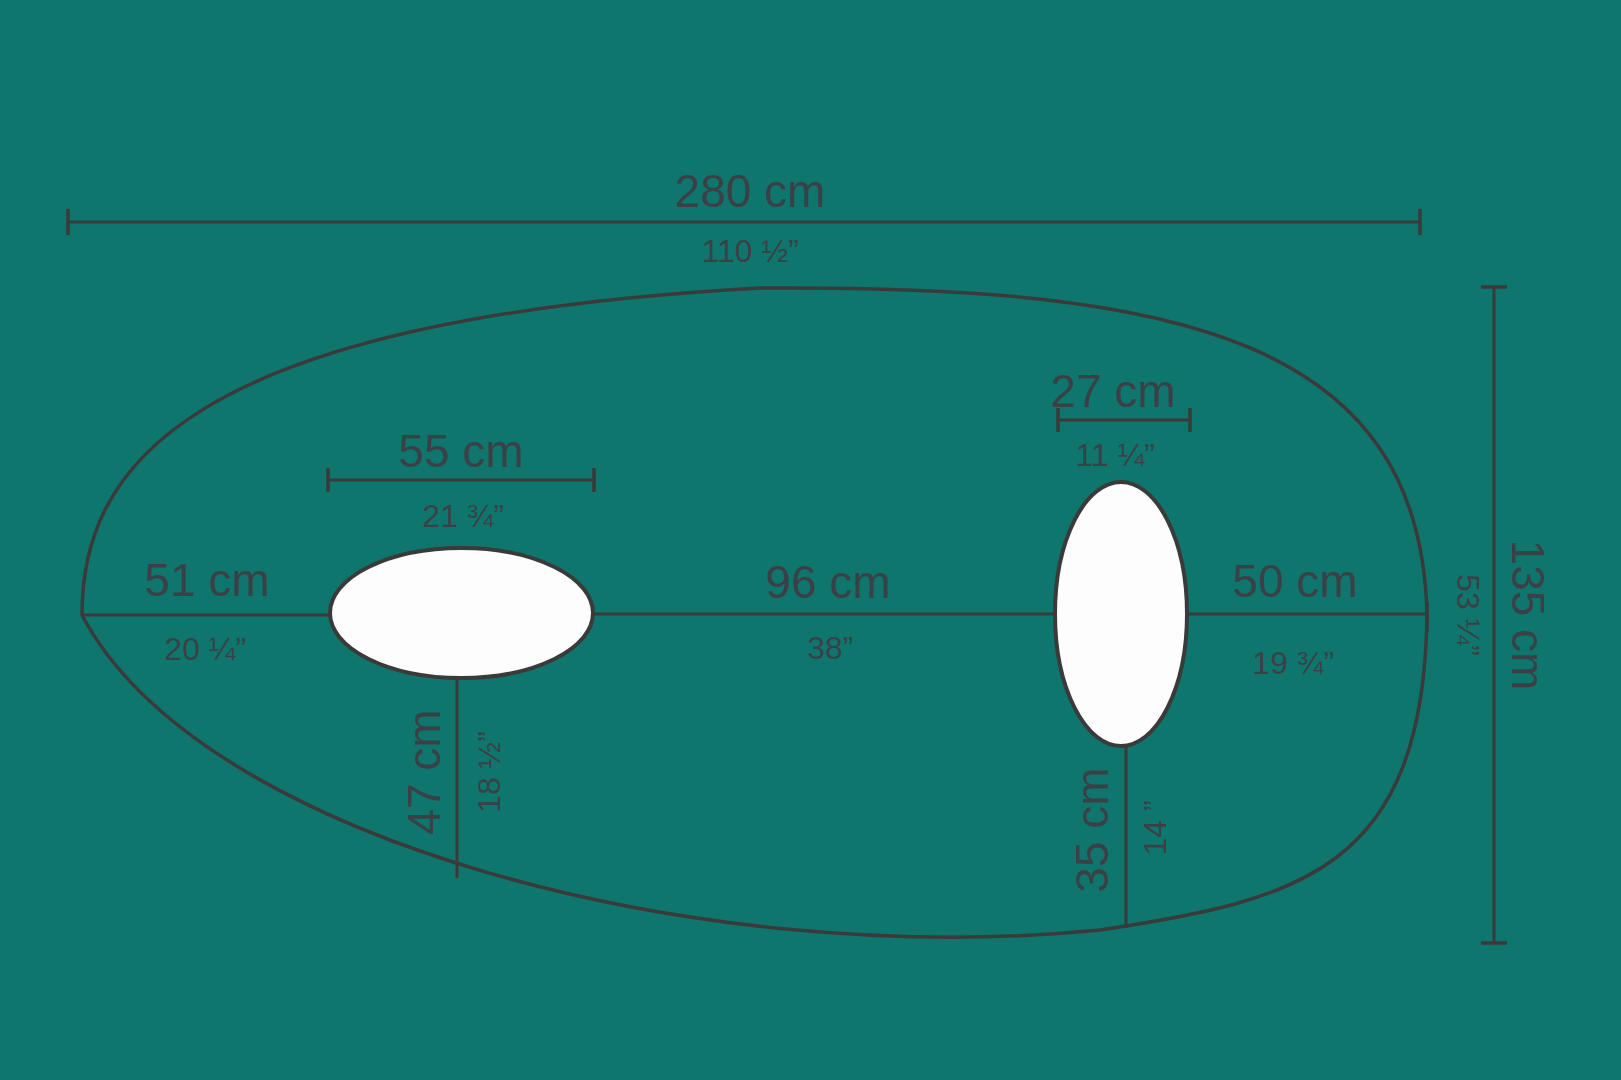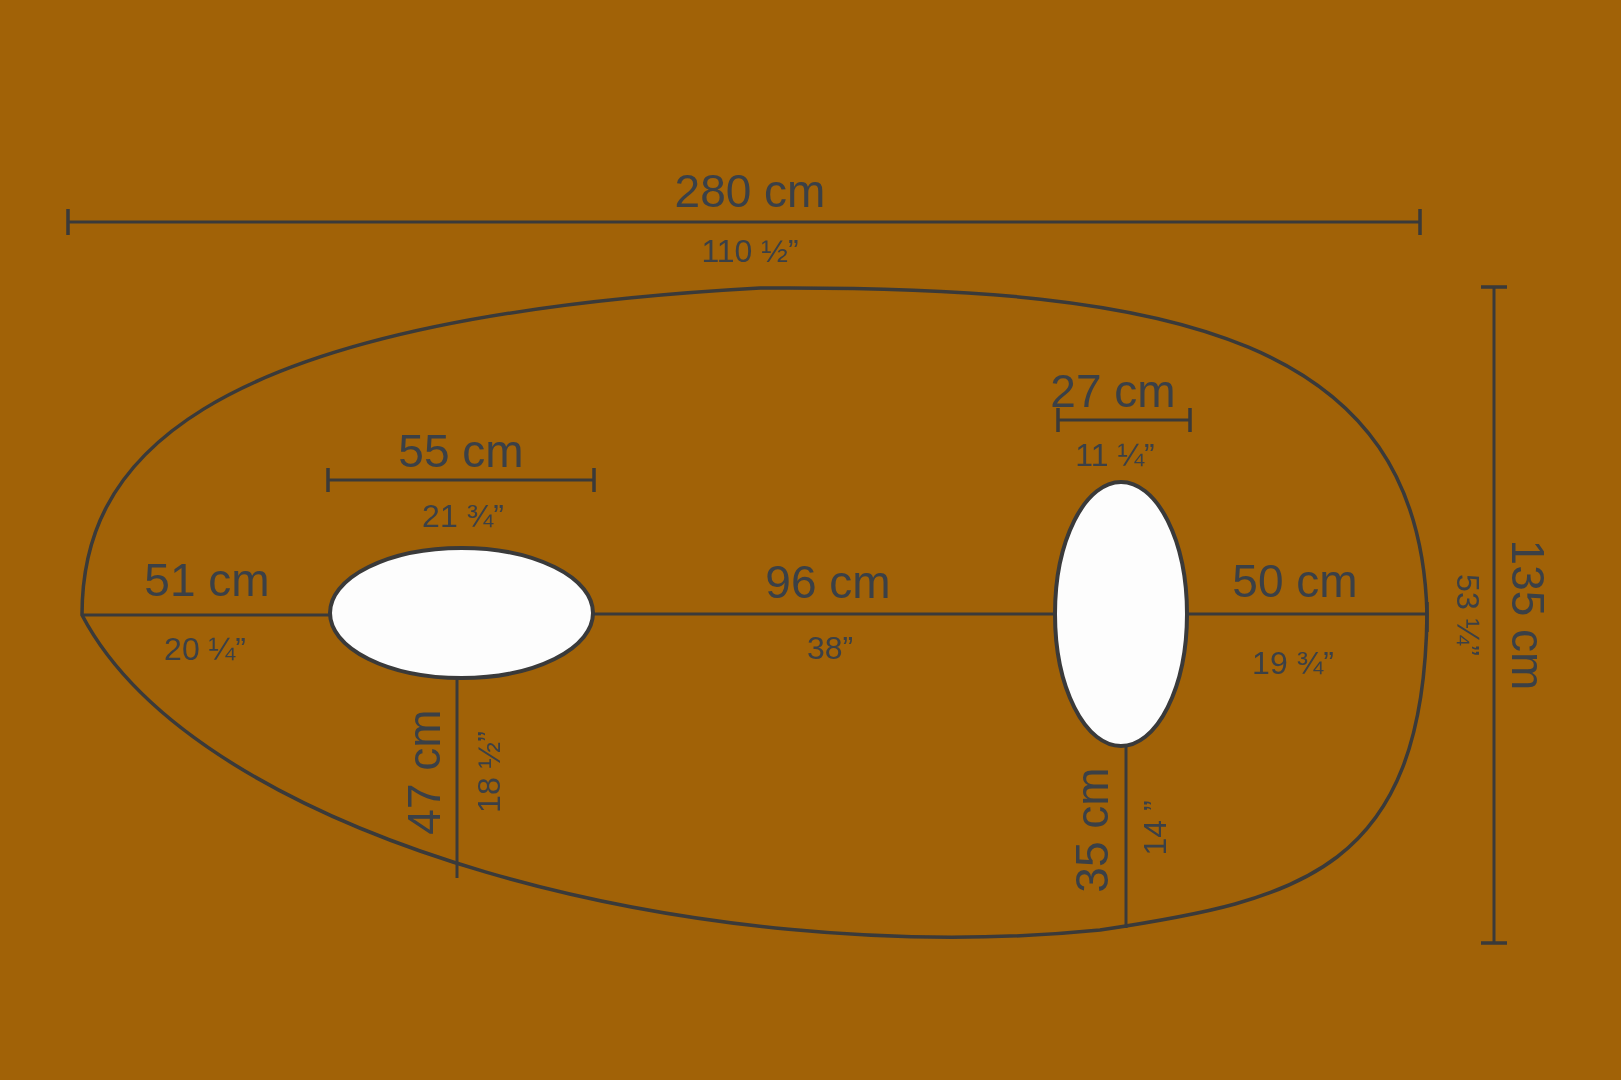--- a/index.html
+++ b/index.html
@@ -4,21 +4,21 @@
 <style>
   html, body {
     margin: 0;
     padding: 0;
     background: #fdfdfd;
   }
   .stage {
     position: relative;
     width: 1621px;
     height: 1080px;
-    background: #a16207;
+    background: #0f766e;
     overflow: hidden;
     font-family: "Liberation Sans", sans-serif;
   }
   svg { display: block; }
   .outline {
     fill: none;
     stroke: #3a3a3a;
     stroke-width: 3.5;
   }
   .hole {

